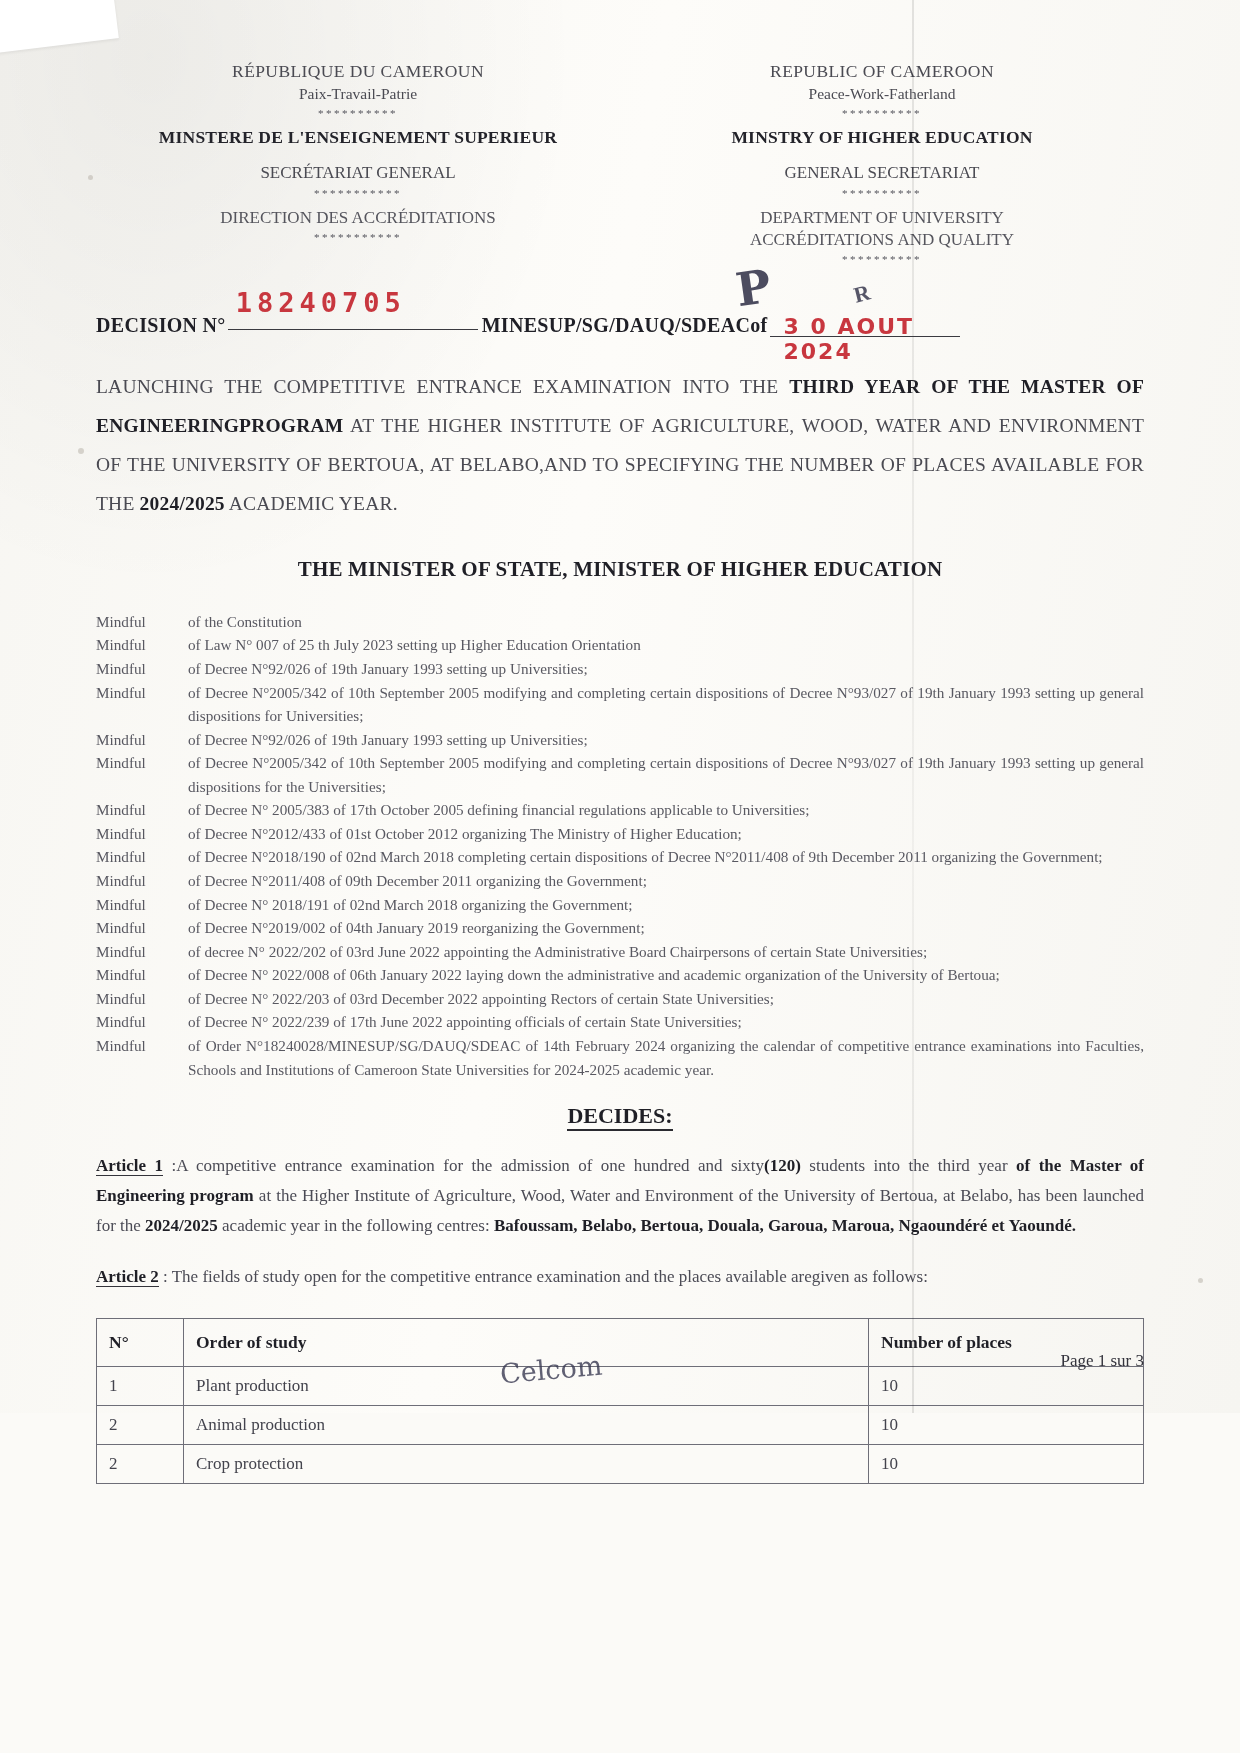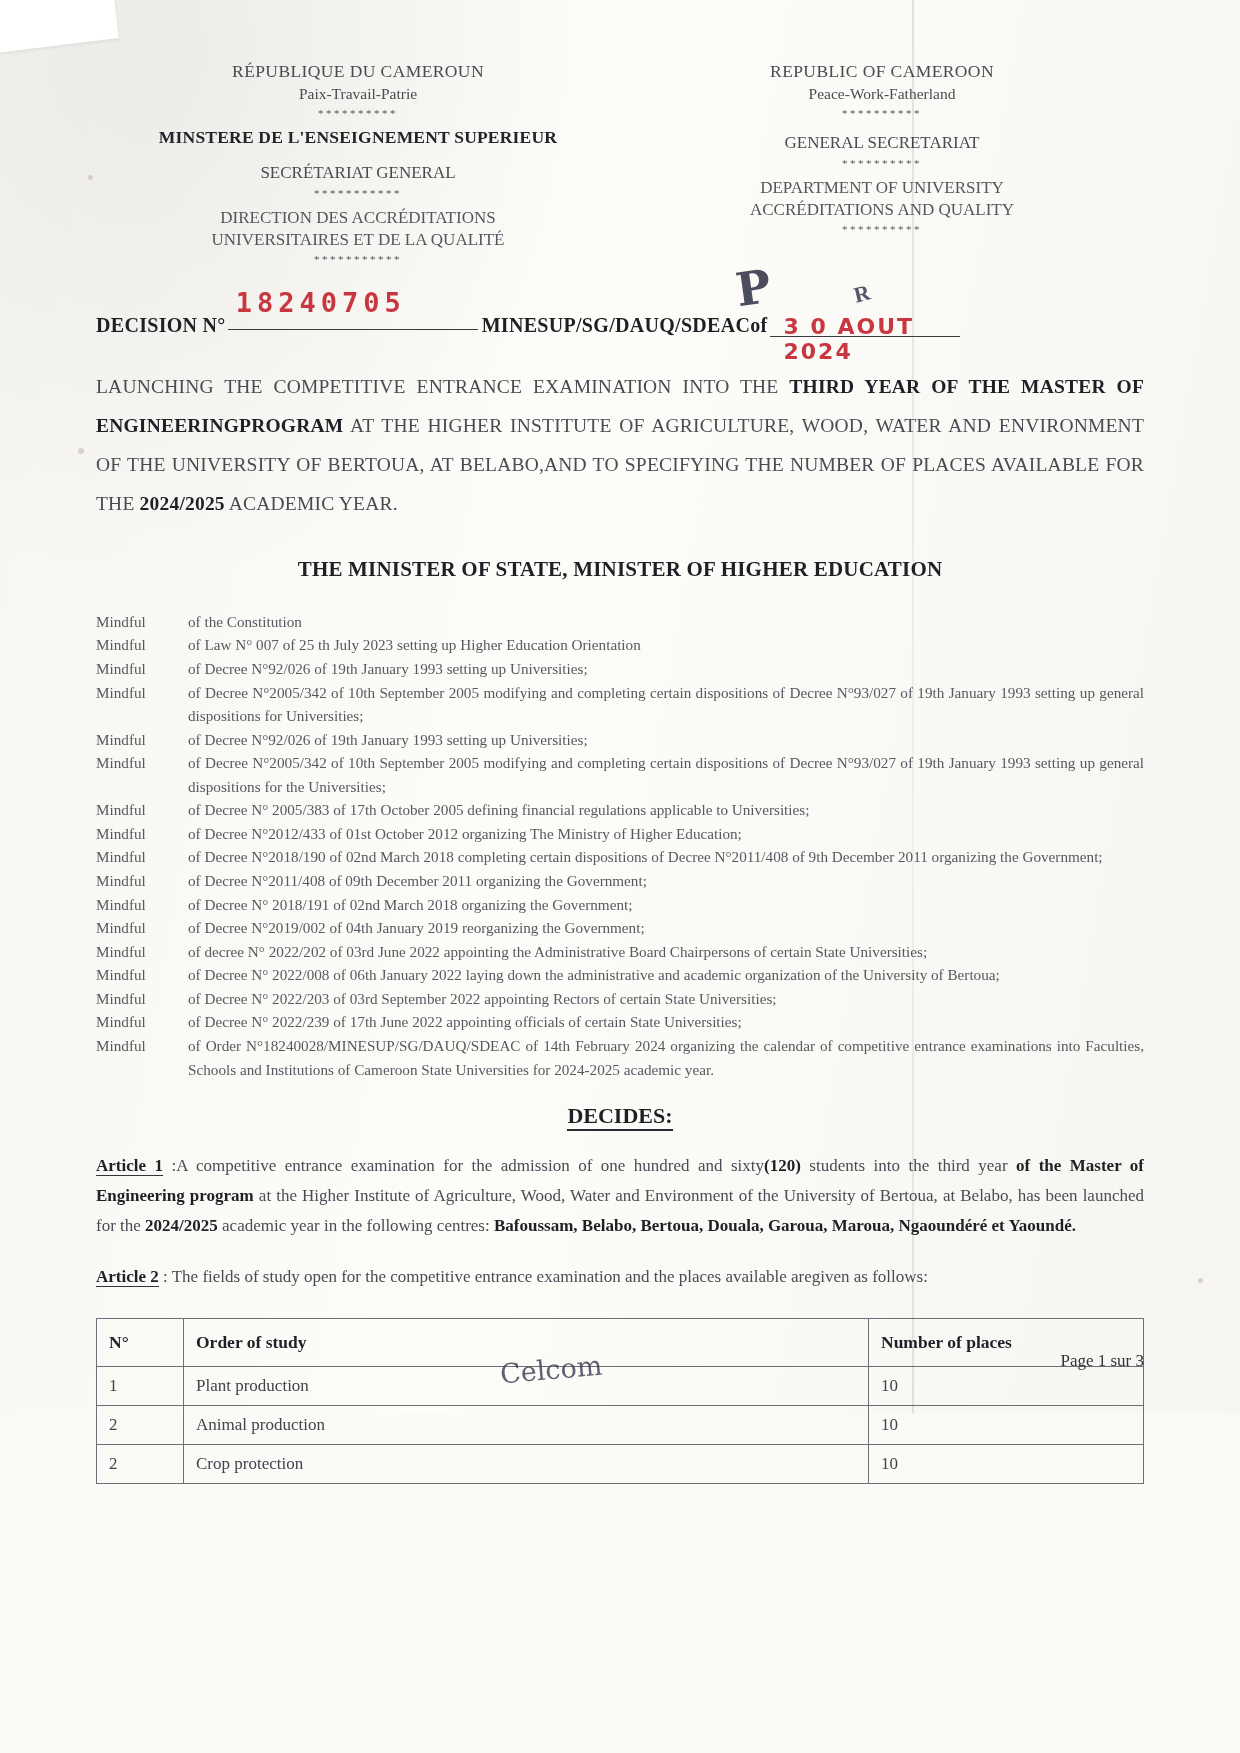--- a/index.html
+++ b/index.html
@@ -174,27 +174,27 @@
 
   <div class="header">
     <div class="hcol">
       <div class="l1">RÉPUBLIQUE DU CAMEROUN</div>
       <div class="l2">Paix-Travail-Patrie</div>
       <div class="stars">**********</div>
       <div class="bold">MINSTERE DE L'ENSEIGNEMENT SUPERIEUR</div>
       <div class="l3 mt14">SECRÉTARIAT GENERAL</div>
       <div class="stars">***********</div>
       <div class="l4">DIRECTION DES ACCRÉDITATIONS</div>
-      <div class="l4">UNIVERSITAIRES ET DE LA QUALITÉ</div>
       <div class="stars">***********</div>
     </div>
     <div class="hcol">
       <div class="l1">REPUBLIC OF CAMEROON</div>
       <div class="l2">Peace-Work-Fatherland</div>
       <div class="stars">**********</div>
+      <div class="bold">MINSTRY OF HIGHER EDUCATION</div>
       <div class="l3 mt14">GENERAL SECRETARIAT</div>
       <div class="stars">**********</div>
       <div class="l4">DEPARTMENT OF UNIVERSITY</div>
       <div class="l4">ACCRÉDITATIONS AND QUALITY</div>
       <div class="stars">**********</div>
     </div>
   </div>
 
   <div class="decision-row">
     <span class="dec-label">DECISION N°</span>
@@ -267,21 +267,21 @@
     <div class="mindful-row">
         <div class="m-key">Mindful</div>
         <div class="m-val">of decree N° 2022/202 of 03rd June 2022 appointing the Administrative Board Chairpersons of certain State Universities;</div>
       </div>
     <div class="mindful-row">
         <div class="m-key">Mindful</div>
         <div class="m-val">of Decree N° 2022/008 of 06th January 2022 laying down the administrative and academic organization of the University of Bertoua;</div>
       </div>
     <div class="mindful-row">
         <div class="m-key">Mindful</div>
-        <div class="m-val">of Decree N° 2022/203 of 03rd September 2022 appointing Rectors of certain State Universities;</div>
+        <div class="m-val">of Decree N° 2022/203 of 03rd December 2022 appointing Rectors of certain State Universities;</div>
       </div>
     <div class="mindful-row">
         <div class="m-key">Mindful</div>
         <div class="m-val">of Decree N° 2022/239 of 17th June 2022 appointing officials of certain State Universities;</div>
       </div>
     <div class="mindful-row">
         <div class="m-key">Mindful</div>
         <div class="m-val">of Order N°18240028/MINESUP/SG/DAUQ/SDEAC of 14th February 2024 organizing the calendar of competitive entrance examinations into Faculties, Schools and Institutions of Cameroon State Universities for 2024-2025 academic year.</div>
       </div>
   </div>

